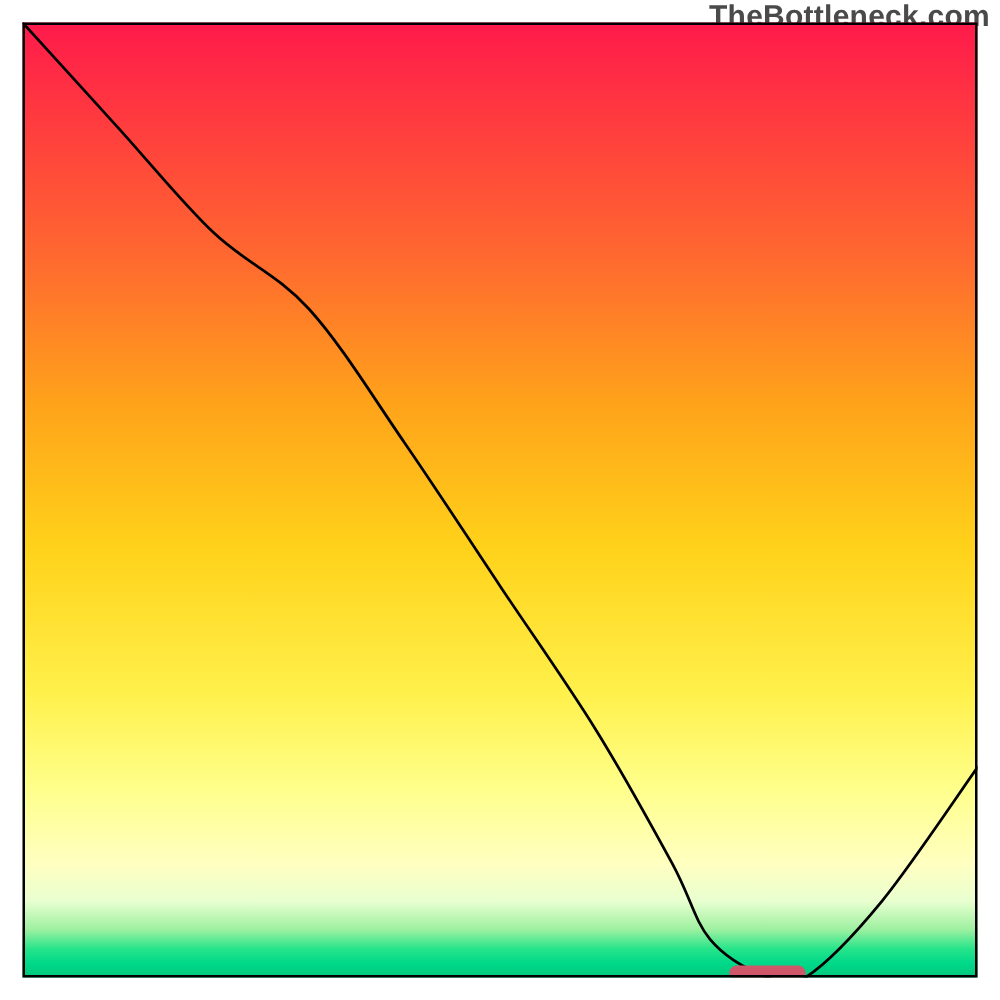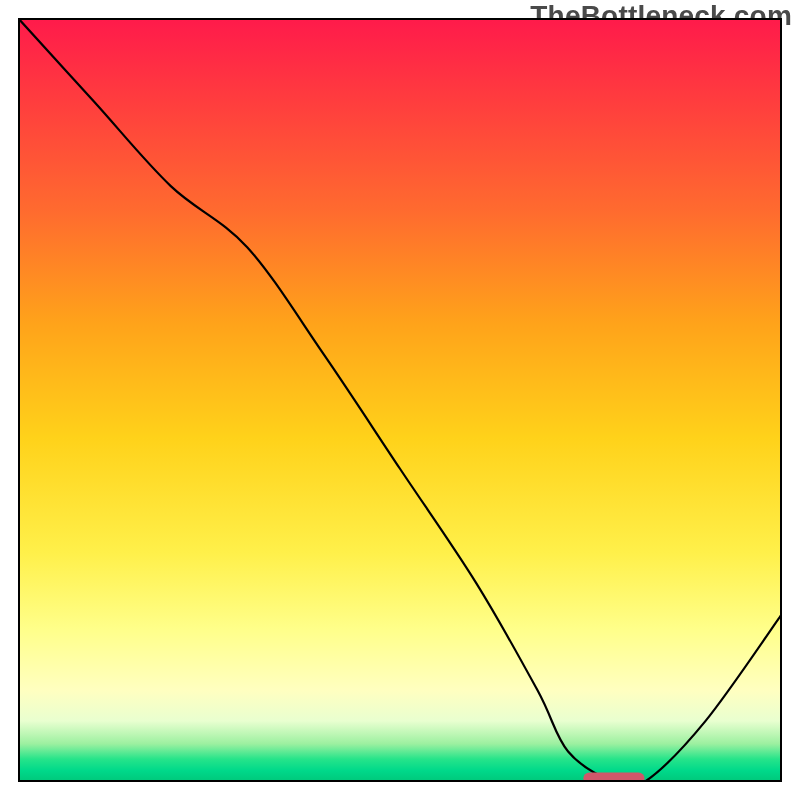--- a/index.html
+++ b/index.html
@@ -48,21 +48,21 @@
     width: 764px;
     height: 764px;
     border: 2px solid #000;
     box-sizing: border-box;
     pointer-events: none;
   }
   .watermark {
     position: absolute;
     top: 0px;
     right: 8px;
-    font-size: 28px;
+    font-size: 24px;
     font-weight: 600;
     color: #4a4a4a;
     letter-spacing: 0.2px;
   }
   svg.overlay {
     position: absolute;
     left: 18px;
     top: 18px;
     width: 764px;
     height: 764px;

